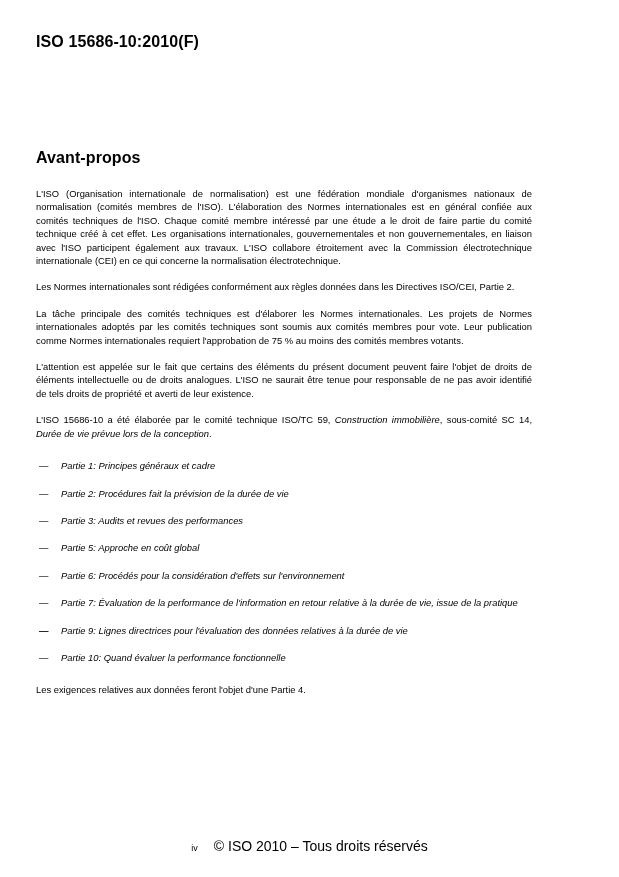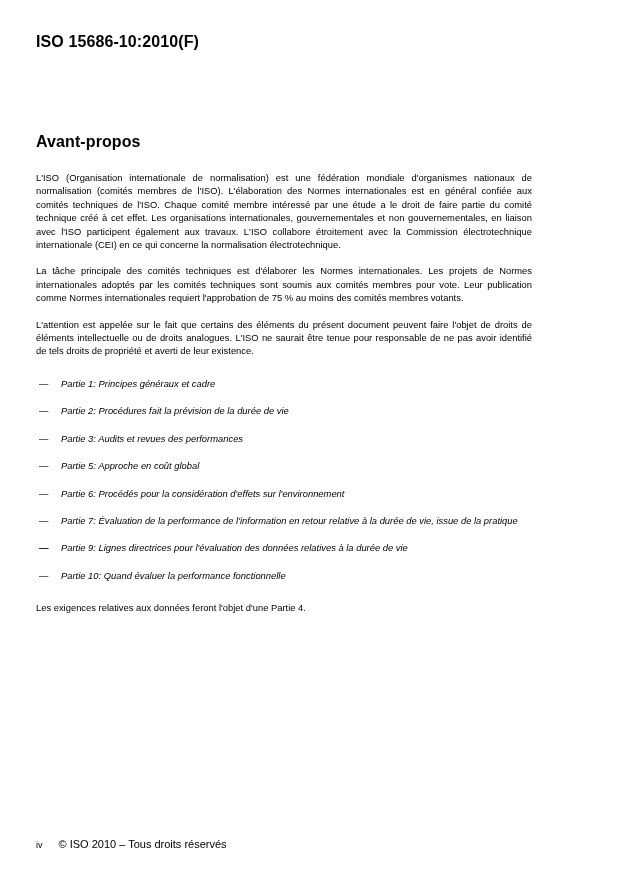--- a/index.html
+++ b/index.html
@@ -32,21 +32,21 @@
   }
   .content {
     position: absolute;
     left: 36px;
     top: 133px;
     width: 512px;
   }
   .section-title {
     font-size: 16px;
     font-weight: bold;
-    margin: 0 0 20px 0;
+    margin: 16px 0 20px 0;
     letter-spacing: 0.1px;
   }
   p.body-par {
     font-size: 9.4px;
     line-height: 13.4px;
     text-align: justify;
     margin: 0 16px 13px 0;
   }
   p.body-par:last-child {
     margin-bottom: 0;
@@ -82,50 +82,52 @@
     line-height: 13.4px;
     text-align: justify;
     margin: 19px 0 8px 0;
   }
   .footer {
     position: absolute;
     left: 36px;
     right: 36px;
     top: 838px;
     display: flex;
-    justify-content: flex-start;
+    justify-content: center;
     align-items: baseline;
     font-size: 8.6px;
   }
   .footer .folio {
     font-size: 9px;
   }
   .footer .copyright {
-    font-size: 11px;
+    font-size: 14px;
     padding-left: 16px;
   }
 </style>
 </head>
 <body>
 
 <div class="page">
 
   <div class="running-header">ISO 15686-10:2010(F)</div>
 
   <div class="content">
 
     <h1 class="section-title">Avant-propos</h1>
 
     <p class="body-par">L'ISO (Organisation internationale de normalisation) est une fédération mondiale d'organismes nationaux de normalisation (comités membres de l'ISO). L'élaboration des Normes internationales est en général confiée aux comités techniques de l'ISO. Chaque comité membre intéressé par une étude a le droit de faire partie du comité technique créé à cet effet. Les organisations internationales, gouvernementales et non gouvernementales, en liaison avec l'ISO participent également aux travaux. L'ISO collabore étroitement avec la Commission électrotechnique internationale (CEI) en ce qui concerne la normalisation électrotechnique.</p>
 
+    <p class="body-par">Les Normes internationales sont rédigées conformément aux règles données dans les Directives ISO/CEI, Partie 2.</p>
 
     <p class="body-par">La tâche principale des comités techniques est d'élaborer les Normes internationales. Les projets de Normes internationales adoptés par les comités techniques sont soumis aux comités membres pour vote. Leur publication comme Normes internationales requiert l'approbation de 75 % au moins des comités membres votants.</p>
 
     <p class="body-par">L'attention est appelée sur le fait que certains des éléments du présent document peuvent faire l'objet de droits de éléments intellectuelle ou de droits analogues. L'ISO ne saurait être tenue pour responsable de ne pas avoir identifié de tels droits de propriété et averti de leur existence.</p>
 
+    <p class="body-par"><span>L'ISO 15686-10 a été élaborée par le comité technique ISO/TC 59, </span><span class="it">Construction immobilière</span><span>, sous-comité SC 14, </span><span class="it">Durée de vie prévue lors de la conception</span><span>.</span></p>
 
 
     <ul class="parts-list">
       <li><span class="dash">—</span><span>Partie 1: Principes généraux et cadre</span></li>
       <li><span class="dash">—</span><span>Partie 2: Procédures fait la prévision de la durée de vie</span></li>
       <li><span class="dash">—</span><span>Partie 3: Audits et revues des performances</span></li>
       <li><span class="dash">—</span><span>Partie 5: Approche en coût global</span></li>
       <li><span class="dash">—</span><span>Partie 6: Procédés pour la considération d'effets sur l'environnement</span></li>
       <li><span class="dash">—</span><span>Partie 7: Évaluation de la performance de l'information en retour relative à la durée de vie, issue de la pratique</span></li>
       <li><span class="dash">—</span></li>

